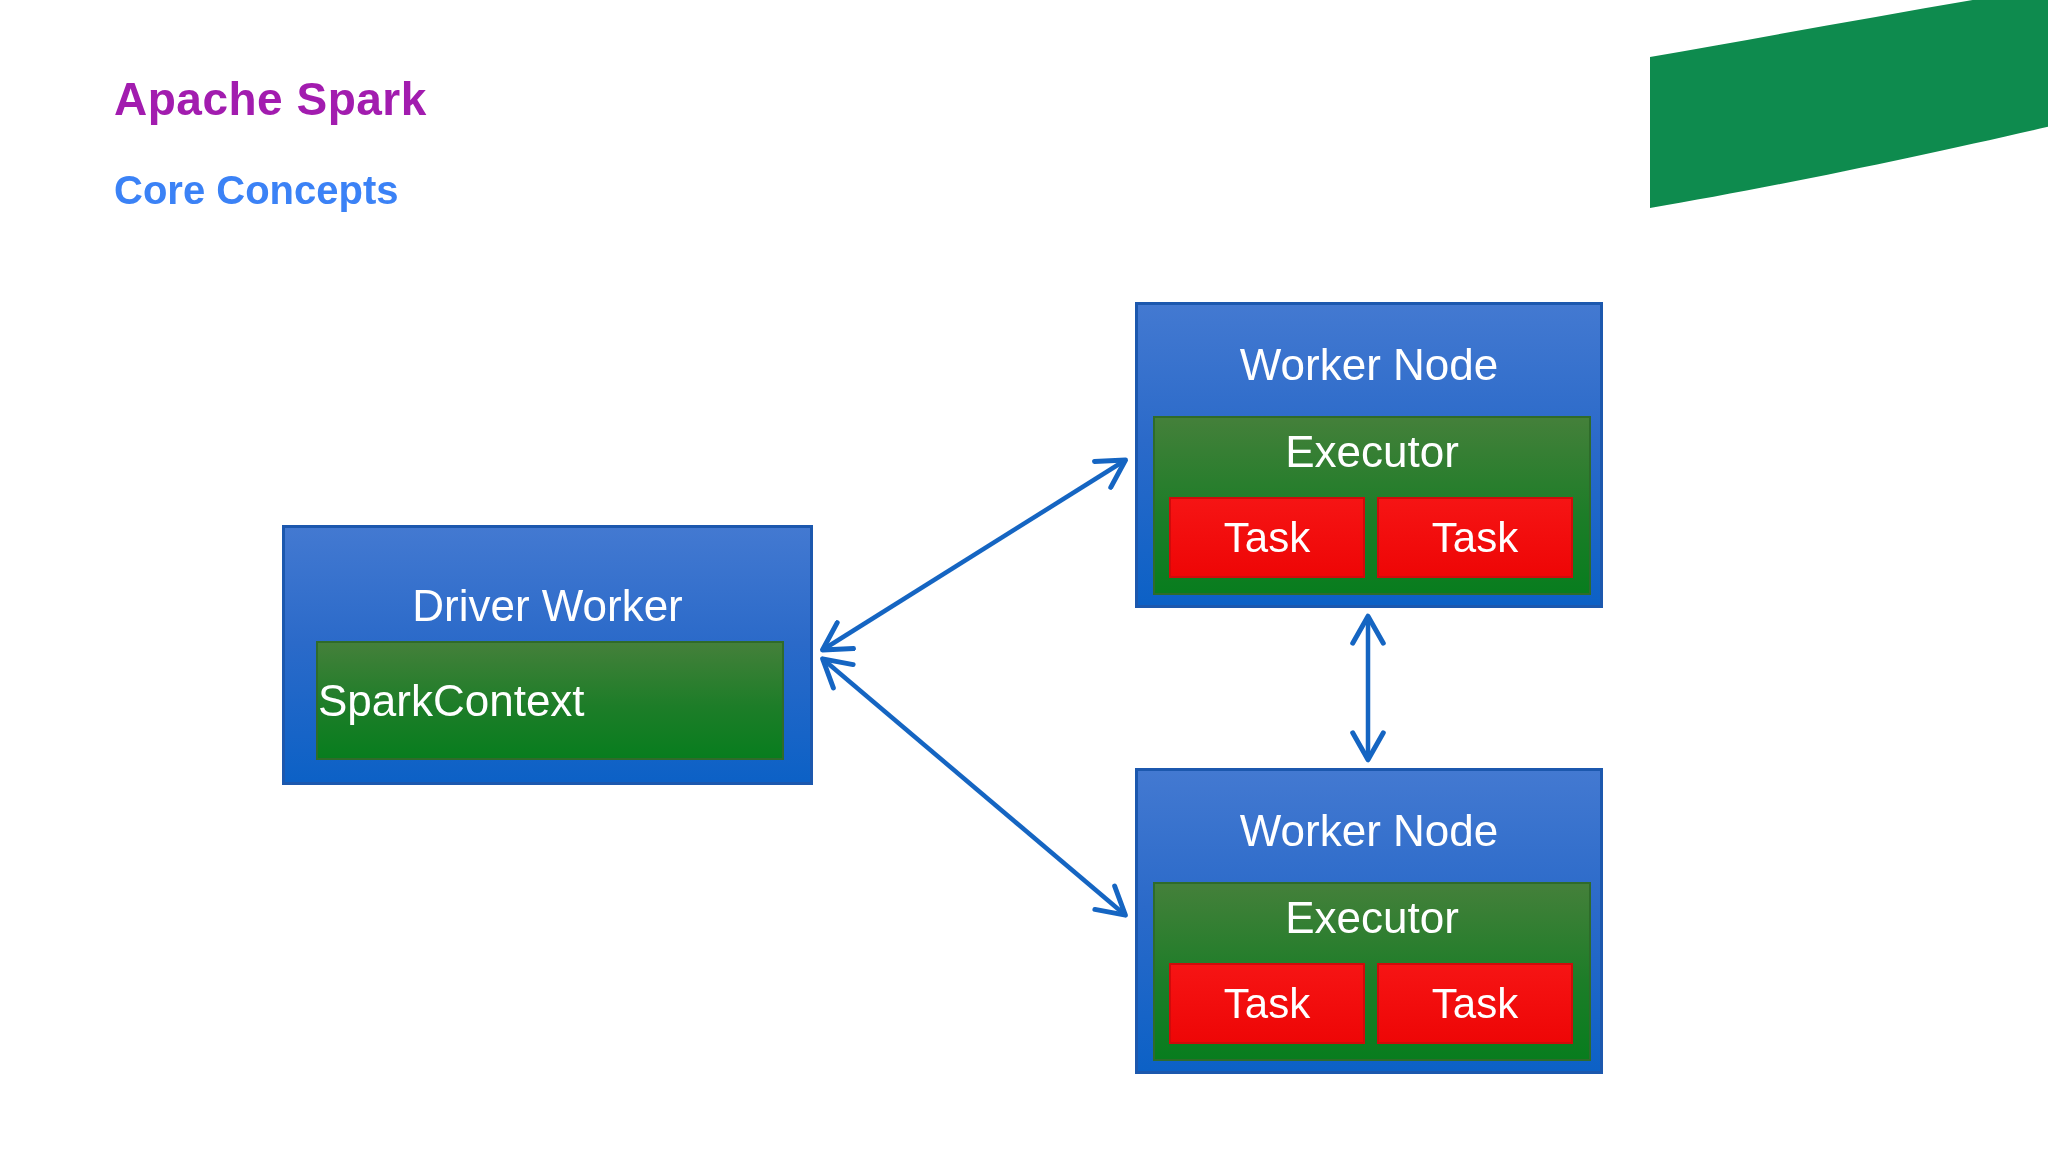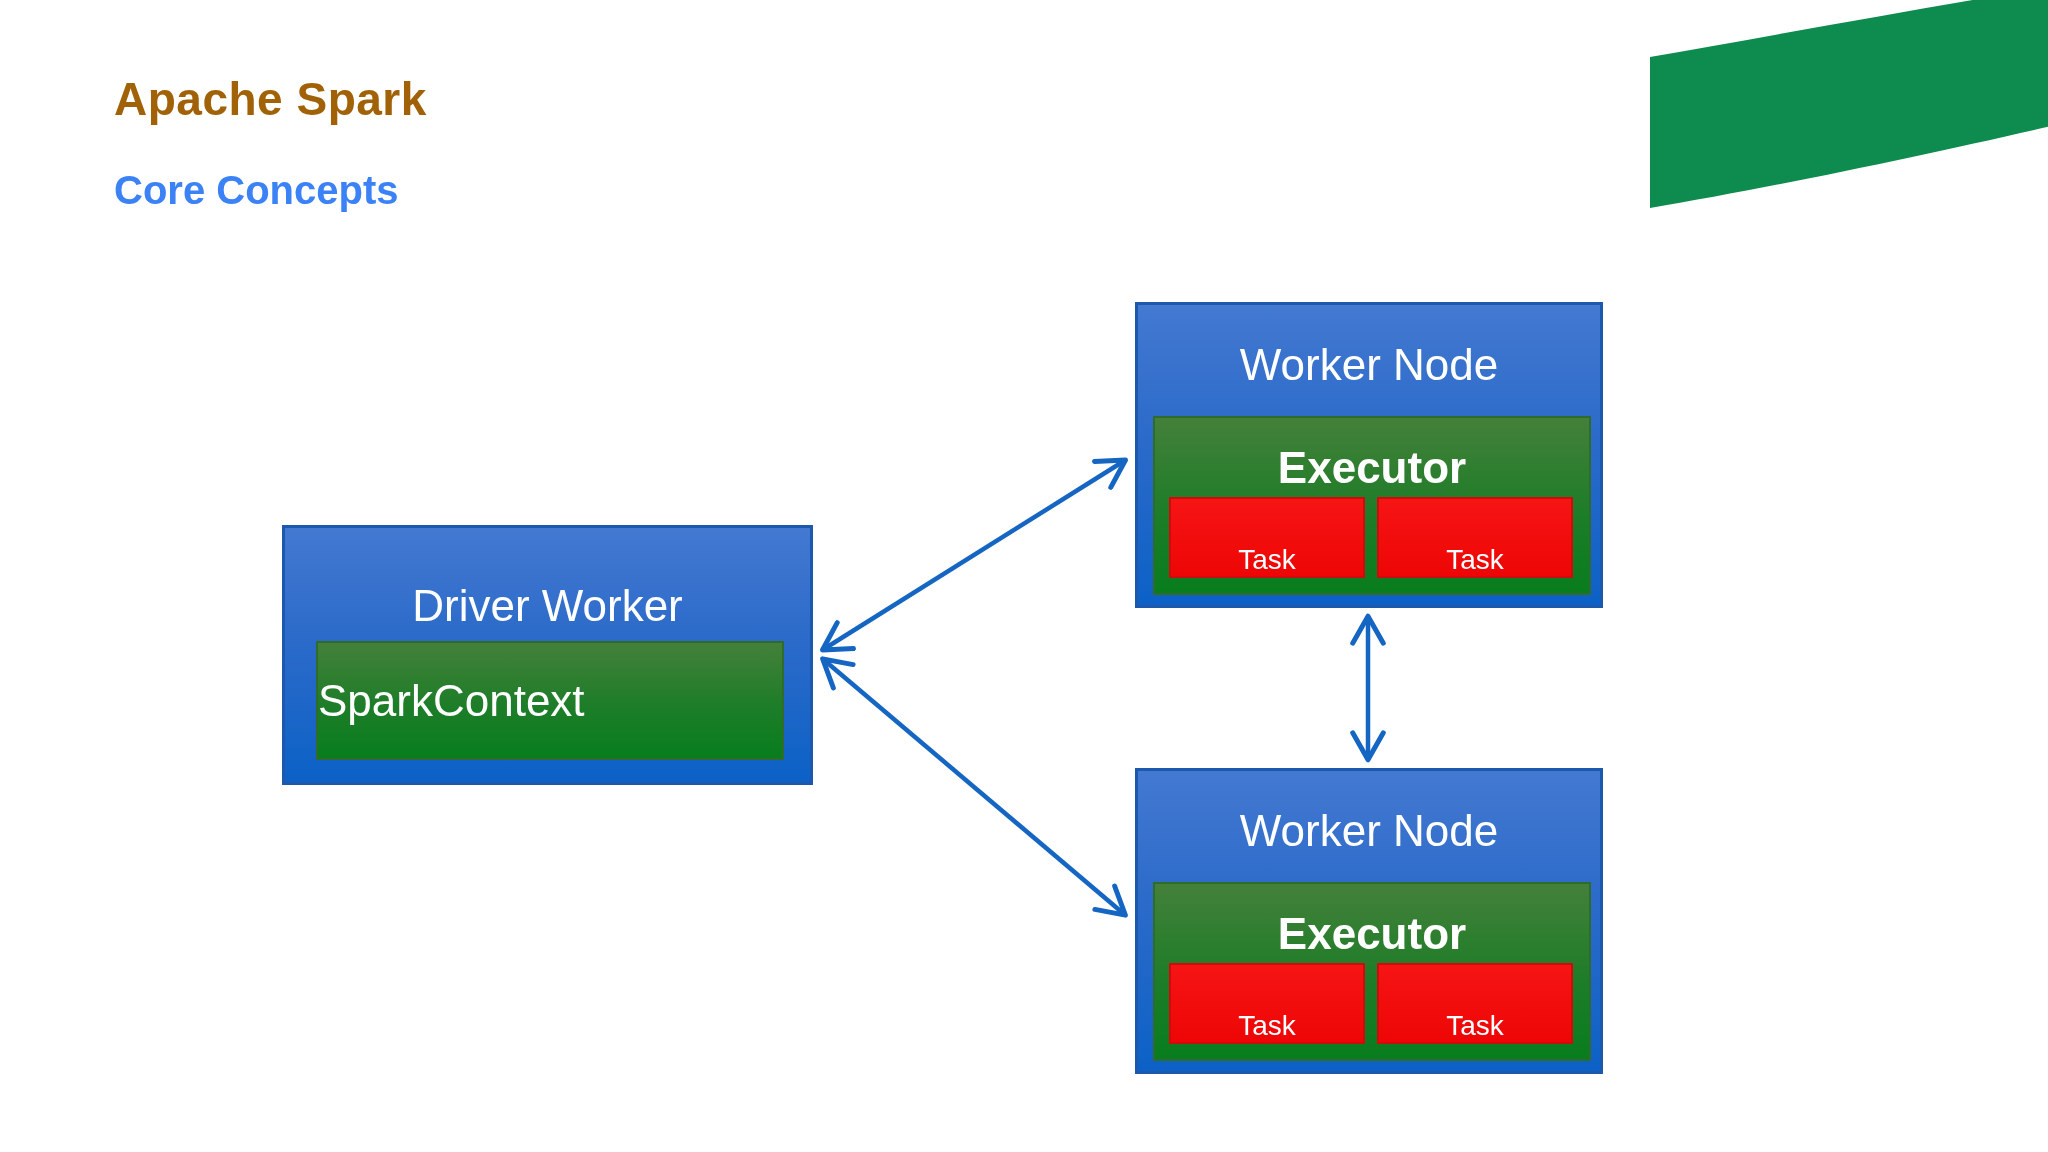--- a/index.html
+++ b/index.html
@@ -15,21 +15,21 @@
     background: #ffffff;
     overflow: hidden;
   }
   
   .slide-title {
     position: absolute;
     left: 114px;
     top: 72px;
     font-size: 46px;
     font-weight: bold;
-    color: #a16207;
+    color: #a21caf;
     letter-spacing: 0.5px;
   }
   .slide-subtitle {
     position: absolute;
     left: 114px;
     top: 168px;
     font-size: 40px;
     font-weight: bold;
     color: #3b82f6;
   }
@@ -64,39 +64,39 @@
     background: linear-gradient(180deg, #44803a 0%, #1d7d28 55%, #087d1e 100%);
     border: 2px solid #2f6b2a;
     box-sizing: border-box;
   }
   .red-box {
     position: absolute;
     background: linear-gradient(180deg, #f61414 0%, #ee0606 100%);
     border: 2px solid #cf0b0b;
     box-sizing: border-box;
     color: #ffffff;
-    font-size: 28px;
+    font-size: 42px;
     display: flex;
-    align-items: flex-end;
+    align-items: center;
     justify-content: center;
   }
   
   .driver-box   { left: 282px; top: 525px; width: 531px; height: 260px; }
   .driver-title { top: 56px; }
   .sparkcontext-box {
     left: 31px; top: 113px; width: 468px; height: 119px;
     color: #ffffff; font-size: 44px;
     display: flex; align-items: center; justify-content: flex-start;
   }
   
   .worker-1 { left: 1135px; top: 302px; width: 468px; height: 306px; }
   .worker-2 { left: 1135px; top: 768px; width: 468px; height: 306px; }
   .worker-title { top: 38px; }
   .executor-box { left: 15px; top: 111px; width: 438px; height: 179px; }
-  .executor-title { top: 28px; font-weight: bold; }
+  .executor-title { top: 12px; }
   .task-1 { left: 14px;  top: 79px; width: 196px; height: 81px; }
   .task-2 { left: 222px; top: 79px; width: 196px; height: 81px; }
 </style>
 </head>
 <body>
 
 <div class="slide">
 
   <div class="slide-title">Apache Spark</div>
   <div class="slide-subtitle">Core Concepts</div>

